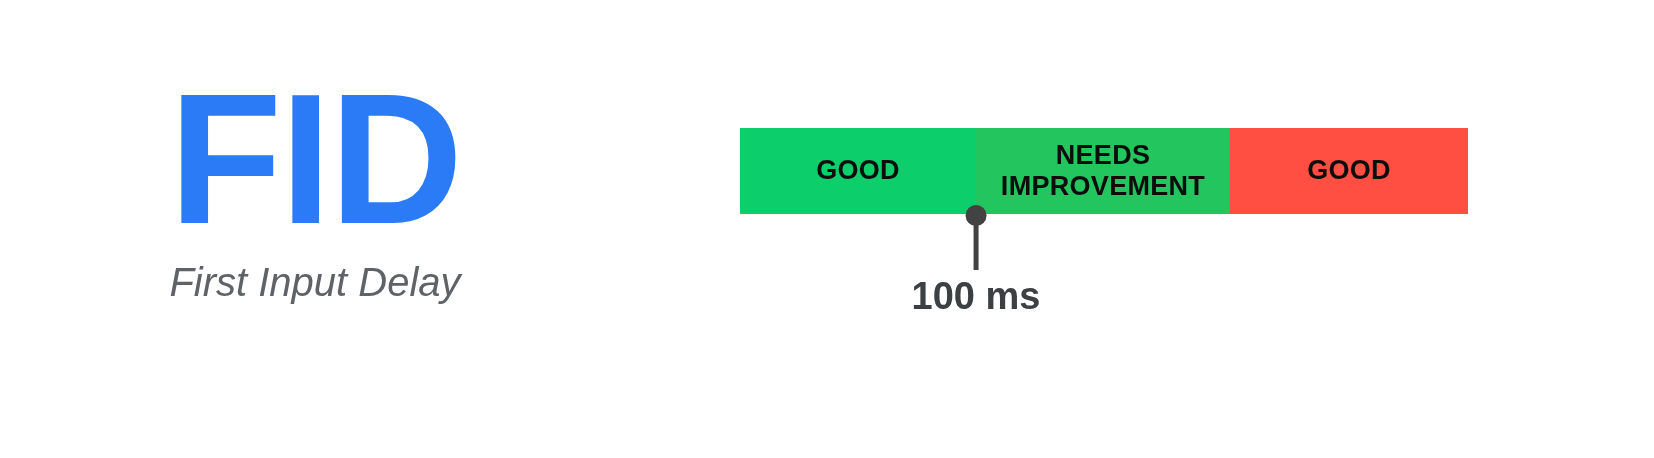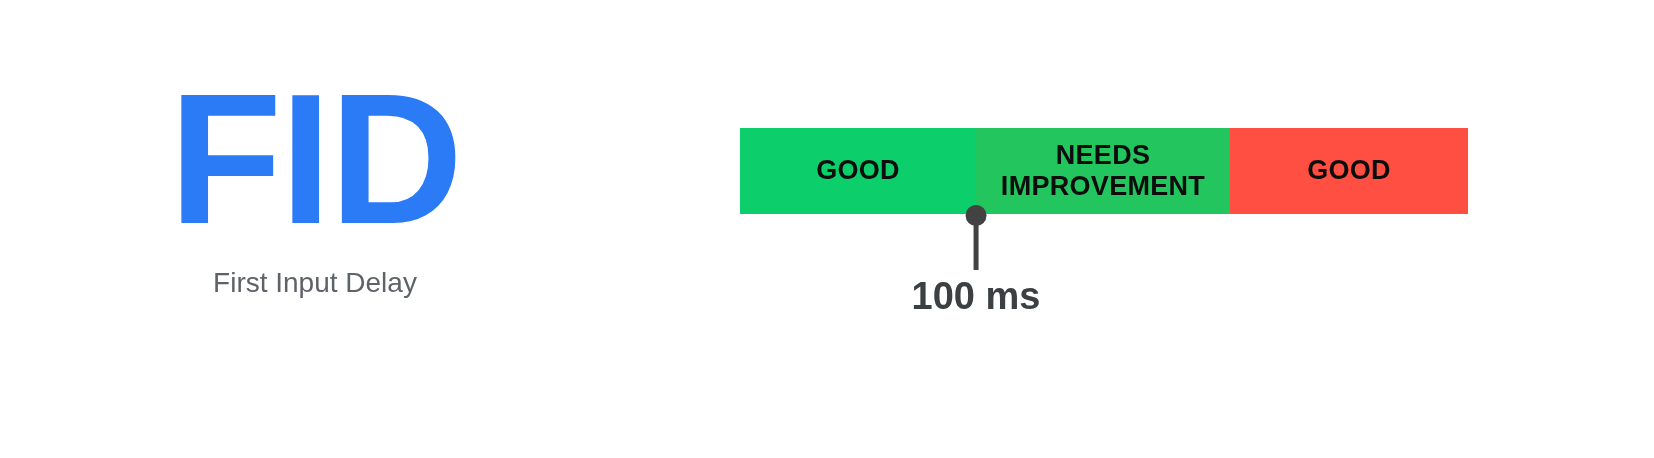--- a/index.html
+++ b/index.html
@@ -25,24 +25,25 @@
     text-align: center;
   }
   .metric-abbr {
     margin-top: 67px;
     font-size: 185px;
     font-weight: 700;
     line-height: 1;
     letter-spacing: -2px;
   }
   .metric-name {
-    margin-top: 14px;
-    font-size: 28px;
+    margin-top: 6px;
+    font-size: 40px;
     font-weight: 400;
     line-height: 1.2;
+    font-style: italic;
   }
 
   
   .scale-block {
     position: absolute;
     left: 740px;
     top: 128px;
     width: 728px;
   }
   .bar {

